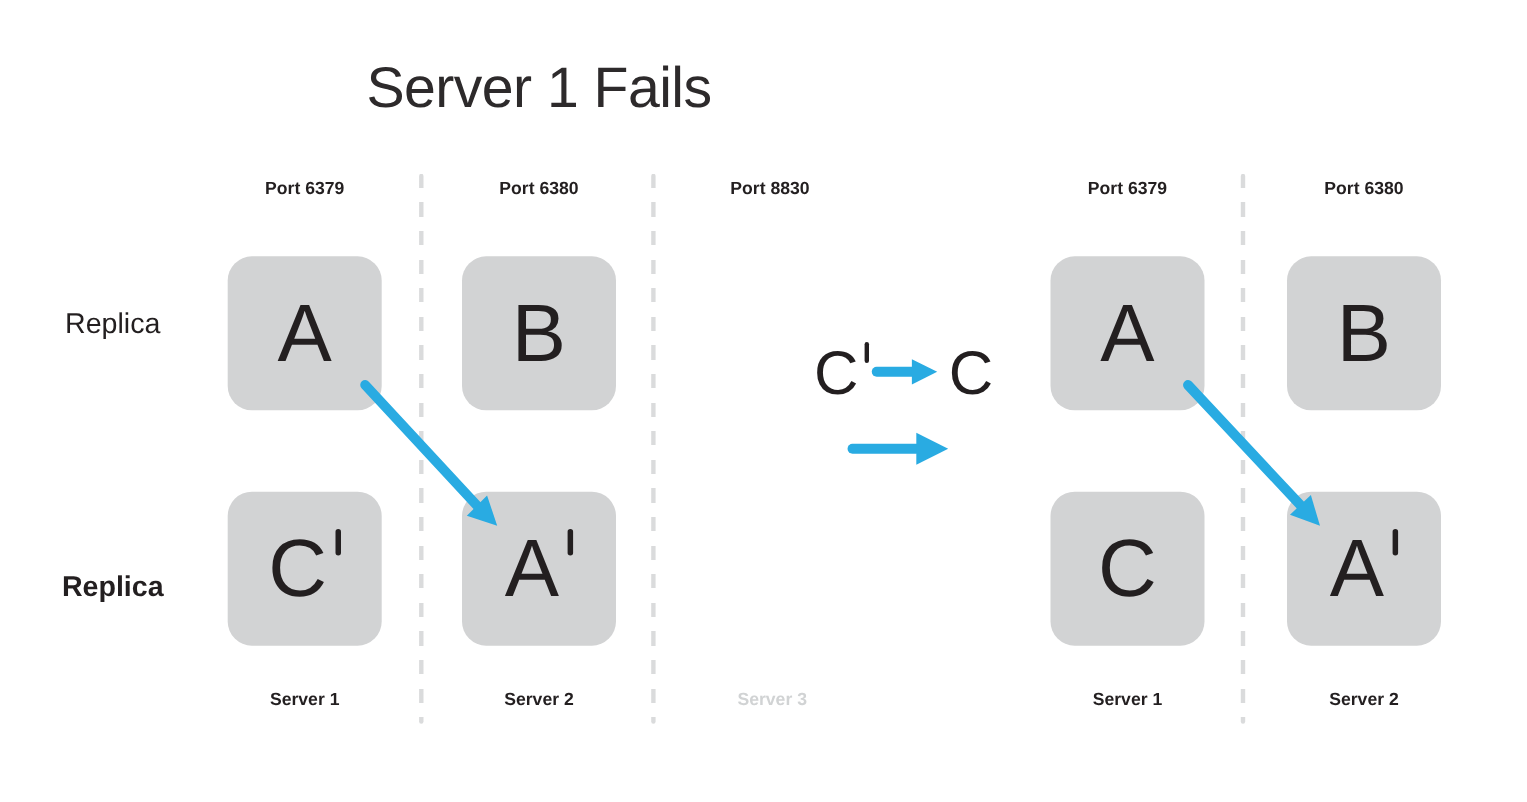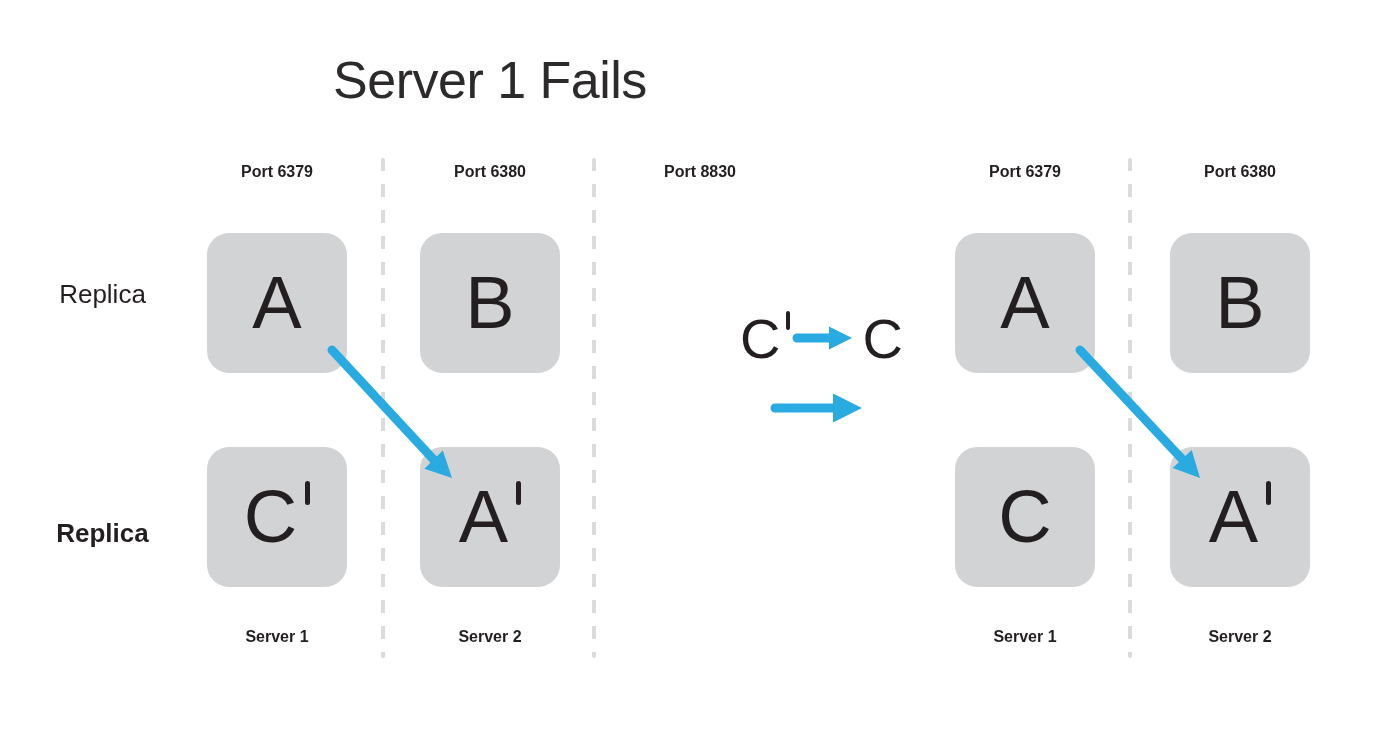--- a/index.html
+++ b/index.html
@@ -94,20 +94,21 @@
   <div class="node-box" style="left:955px;top:447px;">
     <span class="node-letter">C</span>
   </div>
   <div class="node-box" style="left:1170px;top:447px;">
     <span class="node-letter">A</span>
     <span class="prime"></span>
   </div>
 
   <div class="server-label" style="left:207px;">Server 1</div>
   <div class="server-label" style="left:420px;">Server 2</div>
+  <div class="server-label faded" style="left:632px;">Server 3</div>
   <div class="server-label" style="left:955px;">Server 1</div>
   <div class="server-label" style="left:1170px;">Server 2</div>
 
   <div class="promotion-note">
     <span>C</span>
     <span class="prime"></span>
     <span class="note-spacer"></span>
     <span>C</span>
   </div>
 

